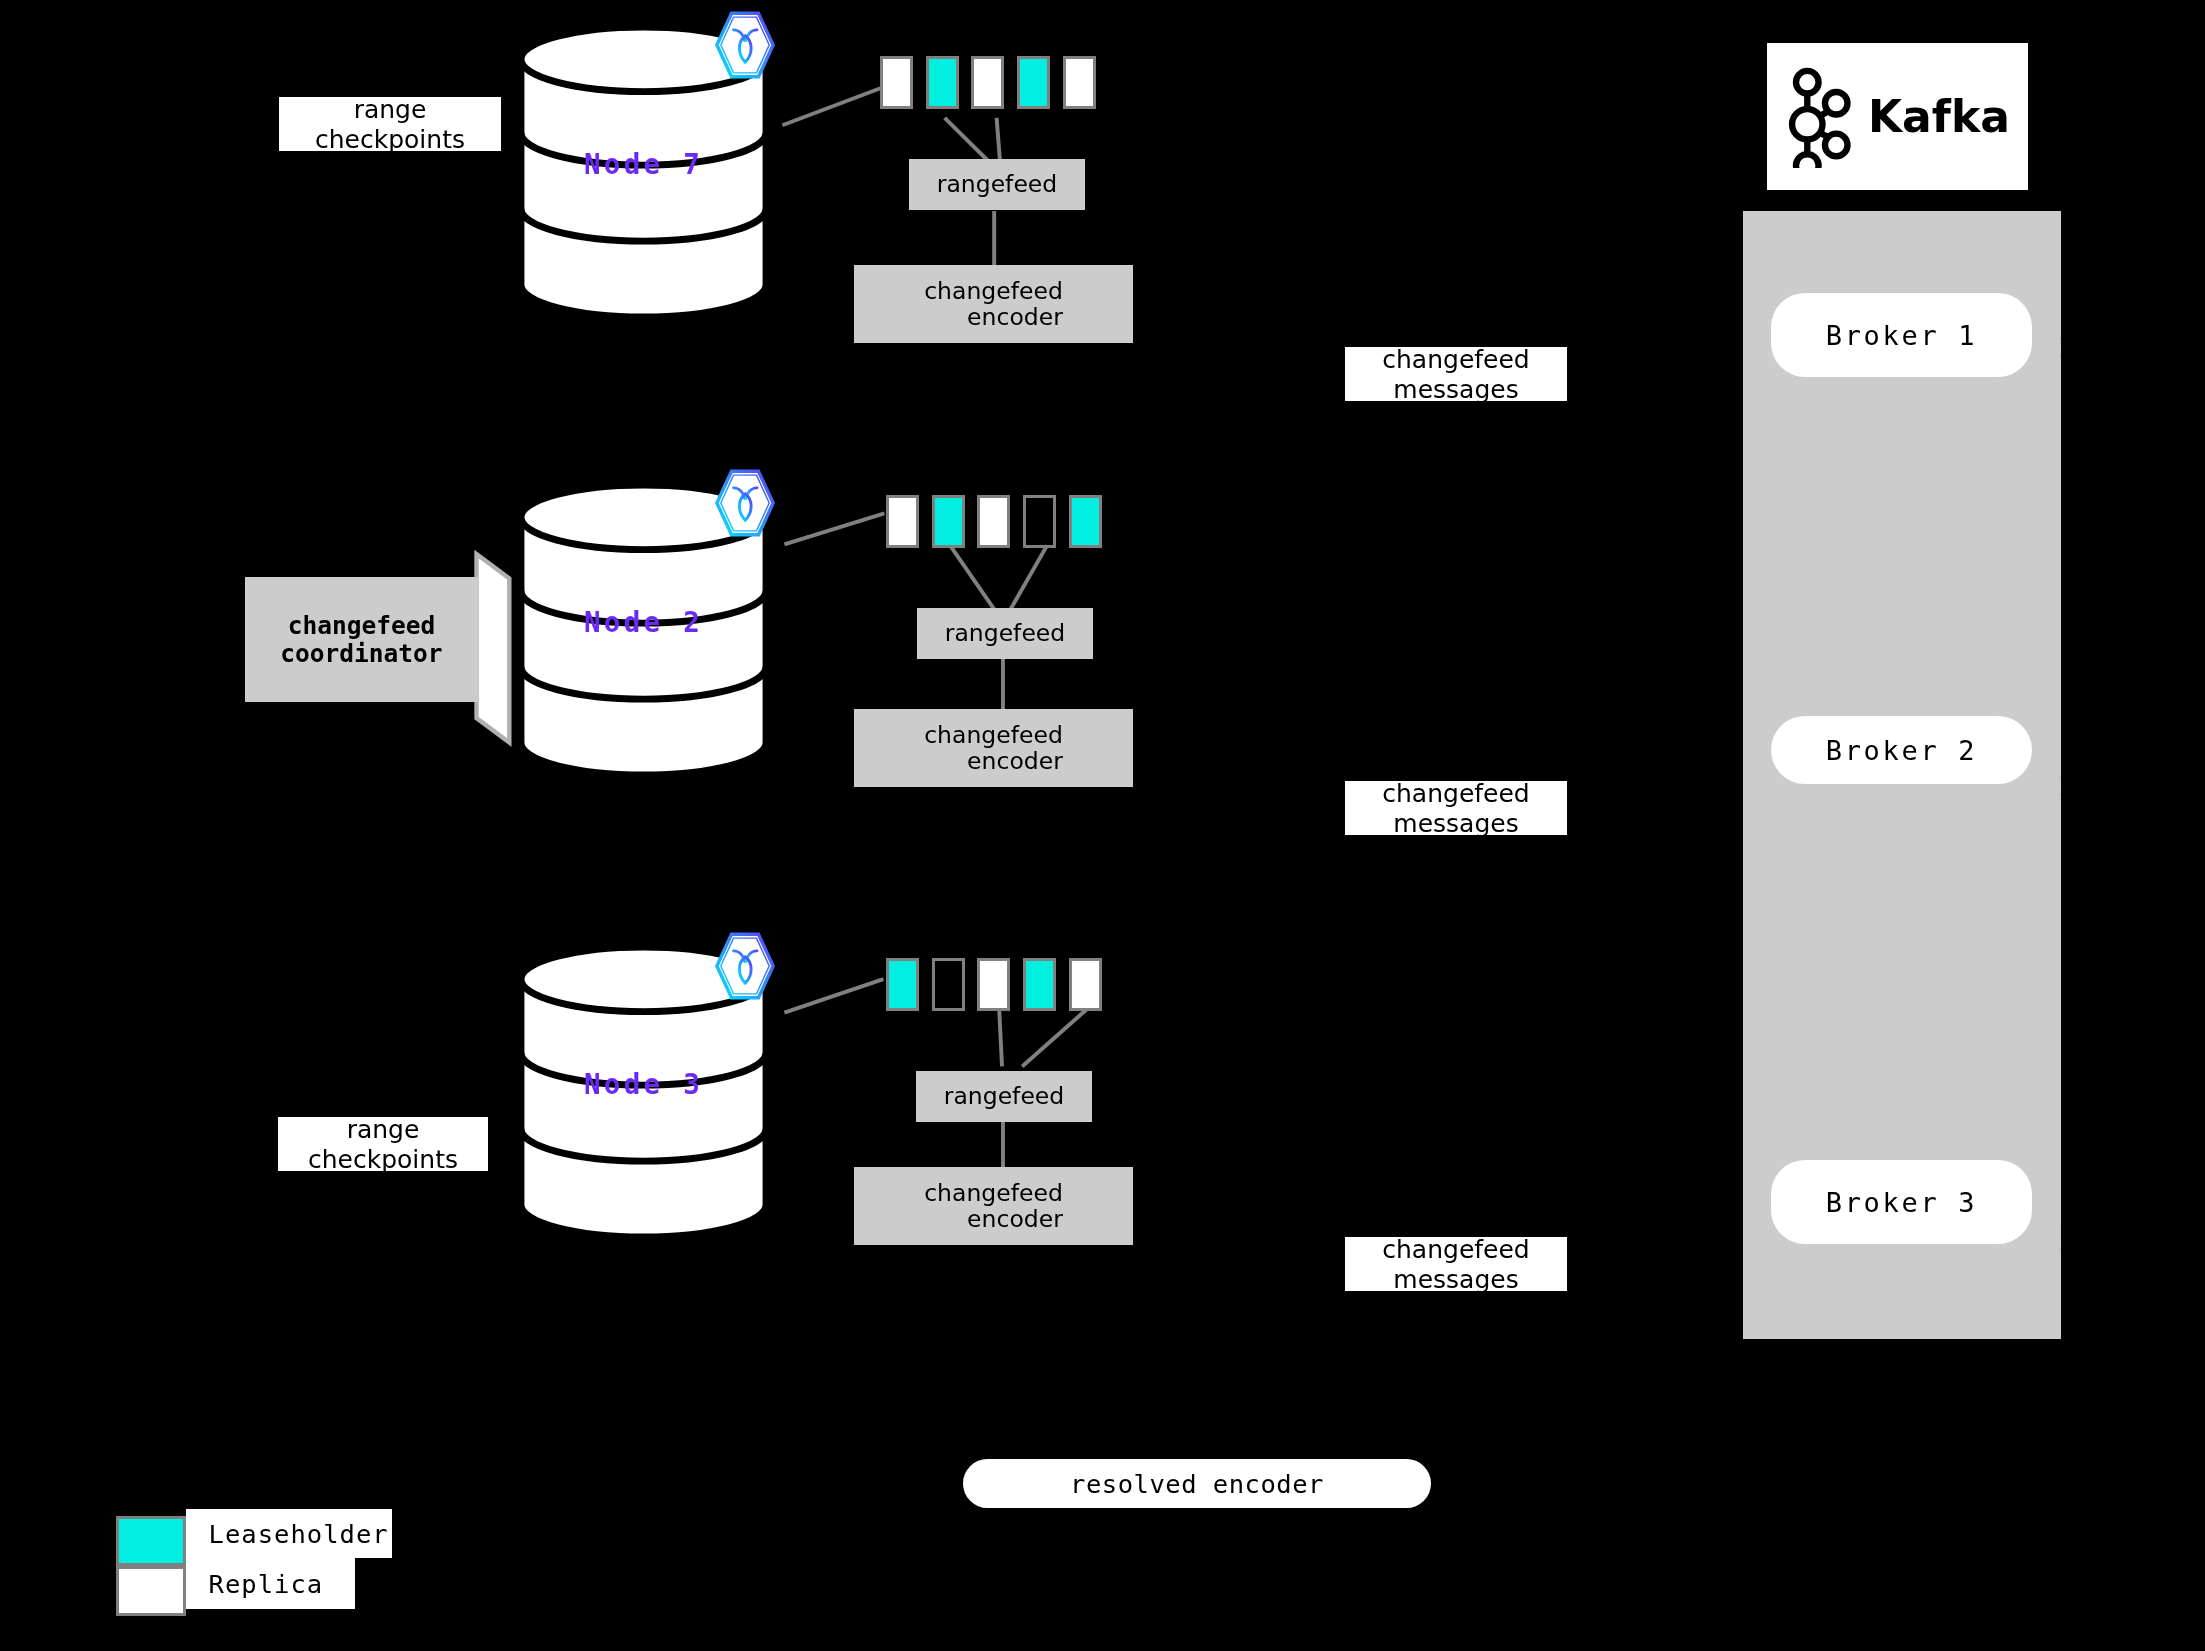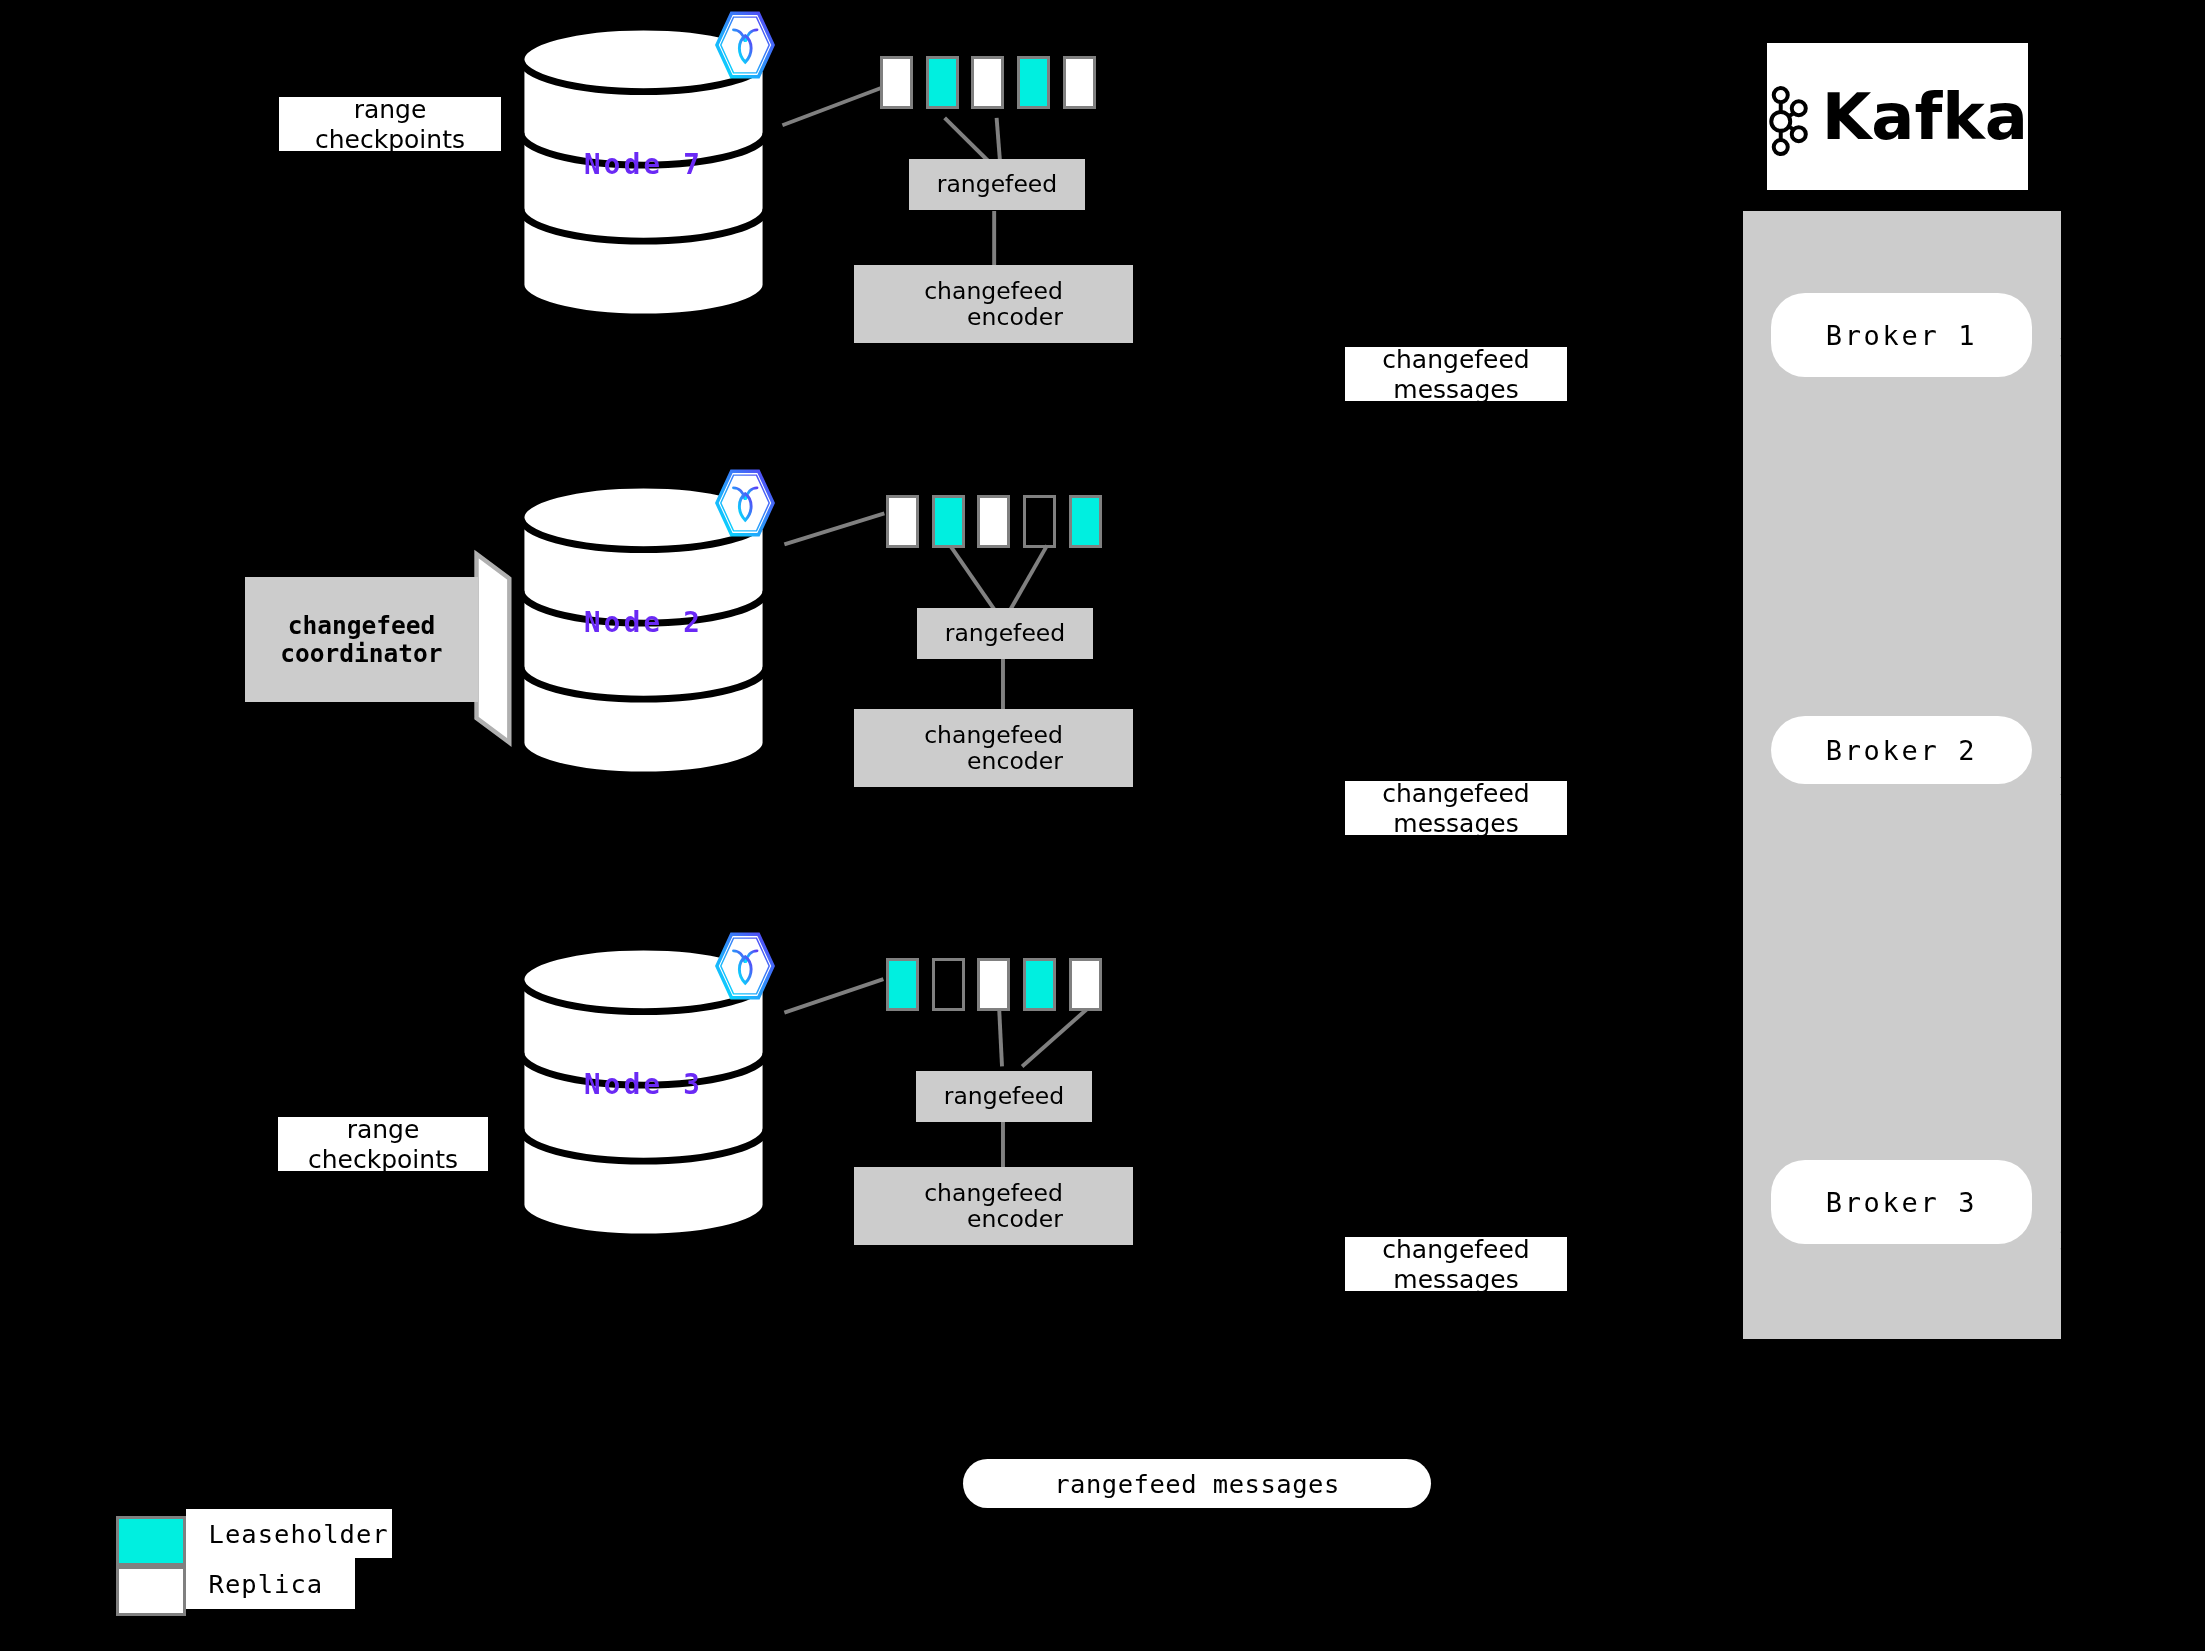--- a/index.html
+++ b/index.html
@@ -259,38 +259,38 @@
         <line x1="64" y1="134" x2="92" y2="150"></line>
       </g>
       <g stroke="#000" stroke-width="13" fill="#fff">
         <circle cx="45" cy="35" r="23"></circle>
         <circle cx="45" cy="205" r="23"></circle>
         <circle cx="104" cy="78" r="23"></circle>
         <circle cx="104" cy="163" r="23"></circle>
         <circle cx="45" cy="121" r="31"></circle>
       </g>
     </svg>
-    <span class="kafka-word" style="font-size:64px;">Kafka</span>
+    <span class="kafka-word" style="font-size:44px;">Kafka</span>
   </div>
 
   <div class="kafka-panel" style="left:1743px;top:211px;width:318px;height:1128px;"></div>
 
   <svg class="connector" viewBox="0 0 4498 3369" xmlns="http://www.w3.org/2000/svg">
     <g fill="#000">
       <polygon points="4203,690 4245,708 4203,726 4216,708"></polygon>
       <polygon points="4203,1585 4245,1603 4203,1621 4216,1603"></polygon>
       <polygon points="4203,2512 4245,2530 4203,2548 4216,2530"></polygon>
     </g>
   </svg>
 
   <div class="broker" style="left:1771px;top:293px;width:261px;height:84px;font-size:27px;">Broker 1</div>
   <div class="broker" style="left:1771px;top:716px;width:261px;height:68px;font-size:27px;">Broker 2</div>
   <div class="broker" style="left:1771px;top:1160px;width:261px;height:84px;font-size:27px;">Broker 3</div>
 
-  <div class="pill" style="left:963px;top:1459px;width:468px;height:49px;font-size:25.5px;">rangefeed messages</div>
+  <div class="pill" style="left:963px;top:1459px;width:468px;height:49px;font-size:25.5px;">resolved encoder</div>
 
   <div>
     <div class="legend-sw lease" style="left:116px;top:1516px;width:70px;height:50px;background:#00efe0;"></div>
     <div class="legend-text" style="left:186px;top:1509px;width:206px;height:49px;font-size:25.5px;padding-left:22.6px;box-sizing:border-box;">Leaseholder</div>
 
     <div class="legend-sw replica" style="left:116px;top:1566px;width:70px;height:50px;background:#ffffff;"></div>
     <div class="legend-text" style="left:186px;top:1558px;width:169px;height:51px;font-size:25.5px;padding-left:22.6px;box-sizing:border-box;">Replica</div>
   </div>
 
 </div>

